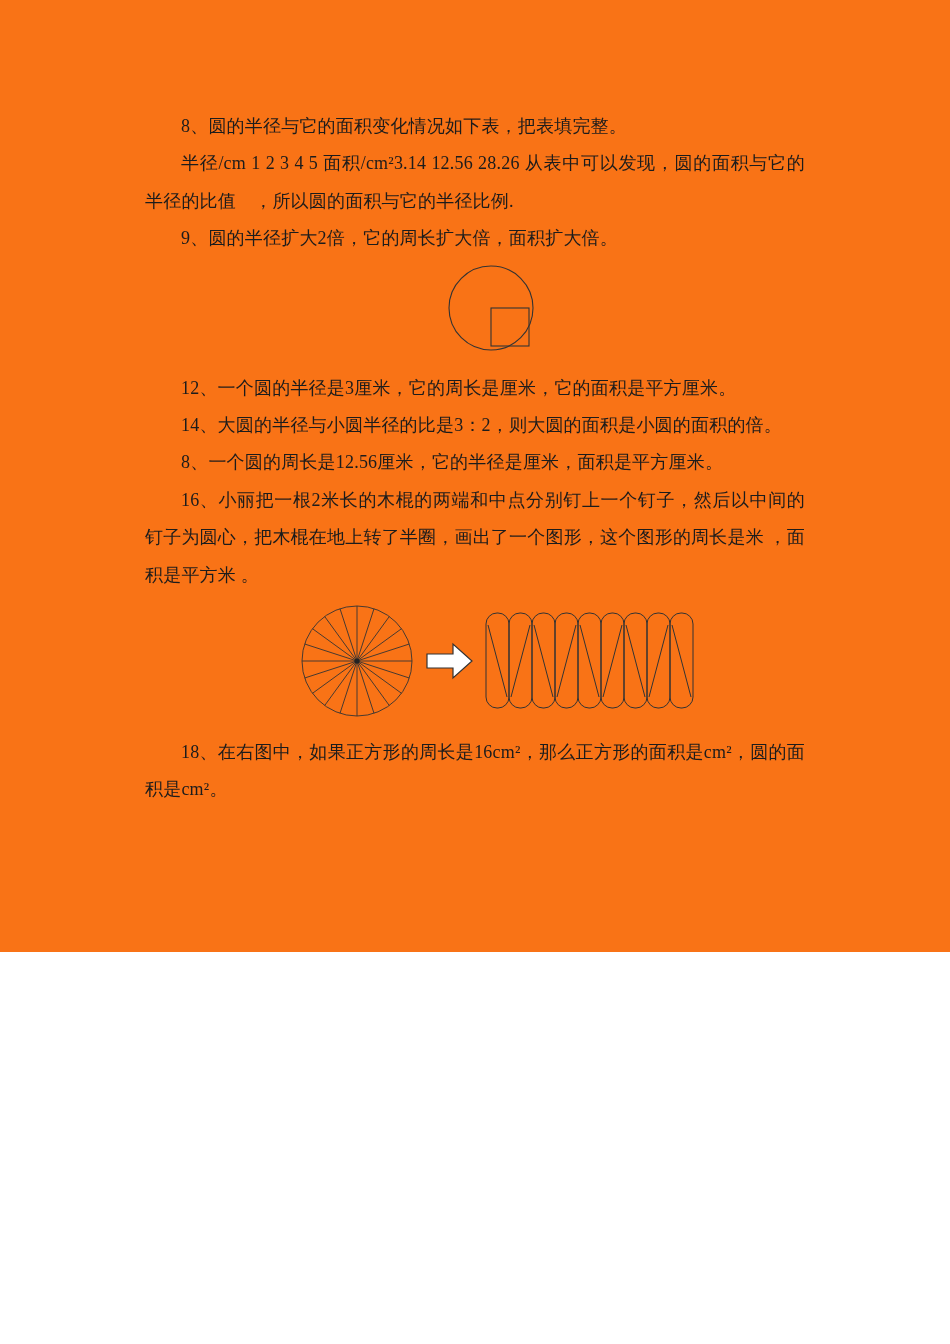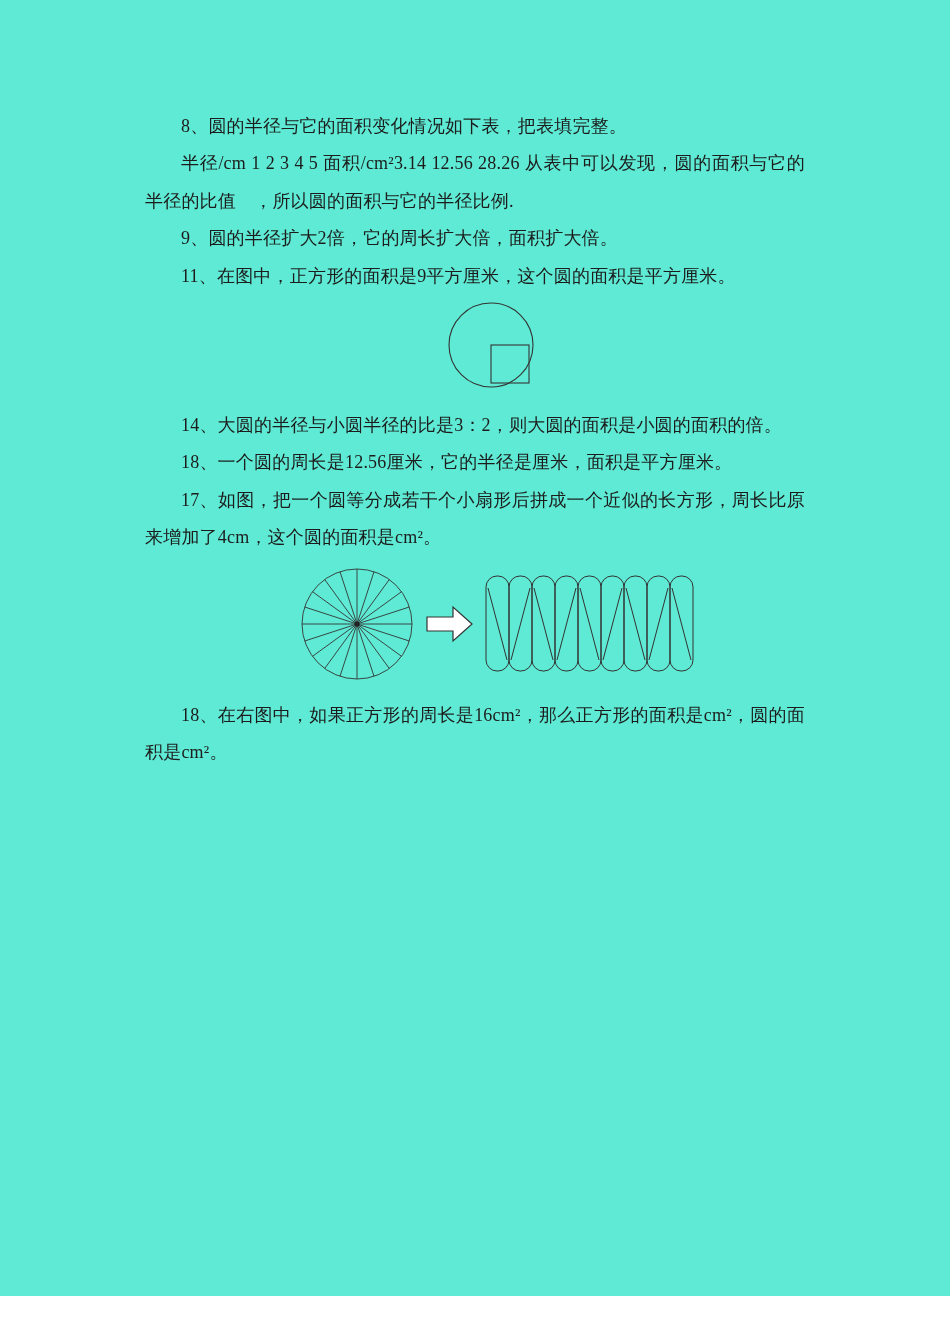--- a/index.html
+++ b/index.html
@@ -12,23 +12,23 @@
     height: 1344px;
     font-family: "Liberation Serif", "DejaVu Serif", serif;
     font-size: 18px;
     color: #1c1c1c;
     position: relative;
     overflow: hidden;
   }
   .page {
     box-sizing: border-box;
     width: 950px;
-    height: 1296px;
+    height: 952px;
     padding: 108px 145px 40px 145px;
-    background: #5eead4;
+    background: #f97316;
   }
   p.para {
     margin: 0;
     line-height: 37.4px;
     text-align: justify;
     text-indent: 2em;
     letter-spacing: 0.2px;
   }
   .figure-row {
     display: flex;
@@ -47,34 +47,34 @@
   svg { display: block; }
 </style>
 </head>
 <body>
 
 <div class="page">
 
   <p class="para">8、圆的半径与它的面积变化情况如下表，把表填完整。</p>
   <p class="para">半径/cm 1 2 3 4 5 面积/cm²3.14 12.56 28.26 从表中可以发现，圆的面积与它的半径的比值　，所以圆的面积与它的半径比例.</p>
   <p class="para">9、圆的半径扩大2倍，它的周长扩大倍，面积扩大倍。</p>
-  <p class="para">11、在图中，正方形的面积是9平方厘米，这个圆的面积是平方厘米。</p>
 
   <div class="figure-row fig-circle-square">
     <svg width="96" height="92" viewBox="0 0 96 92">
       <g fill="none" stroke="#333" stroke-width="1.1">
         <circle cx="46" cy="44" r="42"></circle>
         <rect x="46" y="44" width="38" height="38"></rect>
       </g>
     </svg>
   </div>
 
+  <p class="para">12、一个圆的半径是3厘米，它的周长是厘米，它的面积是平方厘米。</p>
   <p class="para">14、大圆的半径与小圆半径的比是3：2，则大圆的面积是小圆的面积的倍。</p>
-  <p class="para">18、一个圆的周长是12.56厘米，它的半径是厘米，面积是平方厘米。</p>
-  <p class="para">17、如图，把一个圆等分成若干个小扇形后拼成一个近似的长方形，周长比原来增加了4cm，这个圆的面积是cm²。</p>
+  <p class="para">8、一个圆的周长是12.56厘米，它的半径是厘米，面积是平方厘米。</p>
+  <p class="para">16、小丽把一根2米长的木棍的两端和中点分别钉上一个钉子，然后以中间的钉子为圆心，把木棍在地上转了半圈，画出了一个图形，这个图形的周长是米 ，面积是平方米 。</p>
 
   <div class="figure-row fig-sectors">
     <svg width="115" height="114" viewBox="0 0 115 114">
       <g fill="none" stroke="#333" stroke-width="0.9">
         <circle cx="57" cy="57" r="55"></circle>
         <line x1="112" y1="57" x2="2" y2="57"></line>
         <line x1="109.3" y1="74" x2="4.7" y2="40"></line>
         <line x1="101.5" y1="89.3" x2="12.5" y2="24.7"></line>
         <line x1="89.3" y1="101.5" x2="24.7" y2="12.5"></line>
         <line x1="74" y1="109.3" x2="40" y2="4.7"></line>

